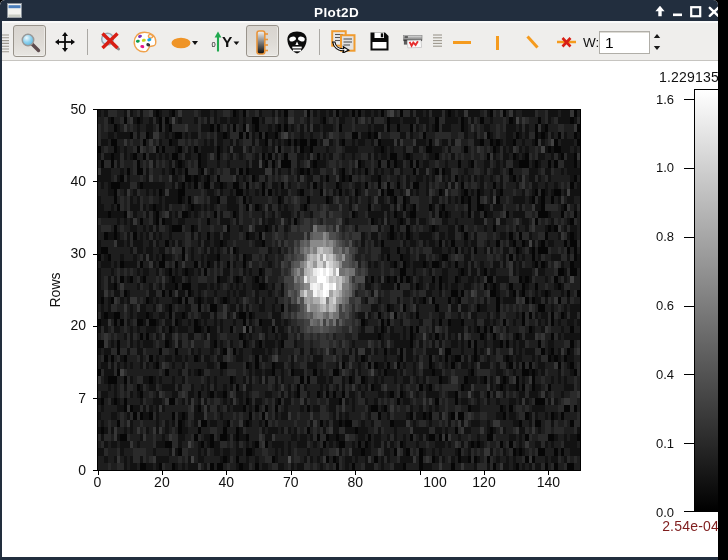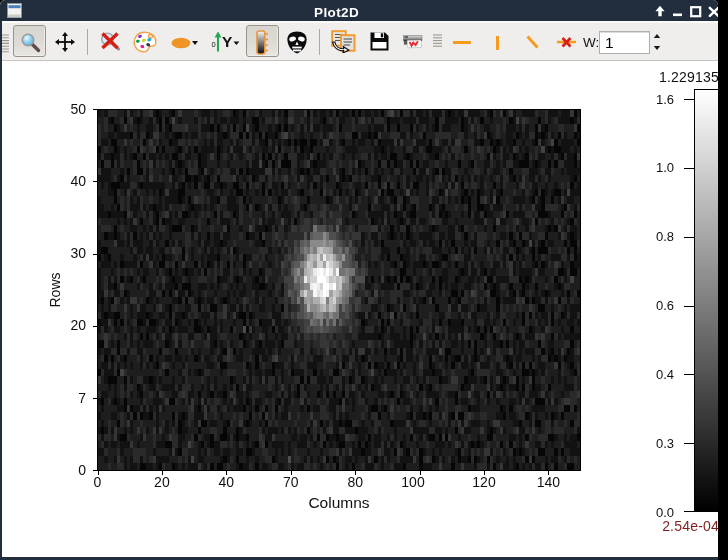--- a/index.html
+++ b/index.html
@@ -250,49 +250,48 @@
 <div class="xlab" style="left:77.5px">0</div>
 <div class="xtick" style="left:161.9px"></div>
 <div class="xlab" style="left:141.9px">20</div>
 <div class="xtick" style="left:226.3px"></div>
 <div class="xlab" style="left:206.3px">40</div>
 <div class="xtick" style="left:290.8px"></div>
 <div class="xlab" style="left:270.8px">70</div>
 <div class="xtick" style="left:355.2px"></div>
 <div class="xlab" style="left:335.2px">80</div>
 <div class="xtick" style="left:419.6px"></div>
-<div class="xlab" style="left:393px">100</div>
+<div class="xlab" style="left:415px">100</div>
 <div class="xtick" style="left:484.0px"></div>
 <div class="xlab" style="left:464.0px">120</div>
 <div class="xtick" style="left:548.4px"></div>
 <div class="xlab" style="left:528.4px">140</div>
 <div class="ytick" style="top:470.3px"></div>
 <div class="ylab" style="top:461.8px">0</div>
 <div class="ytick" style="top:398.0px"></div>
 <div class="ylab" style="top:389.5px">7</div>
 <div class="ytick" style="top:325.8px"></div>
 <div class="ylab" style="top:317.3px">20</div>
 <div class="ytick" style="top:253.5px"></div>
 <div class="ylab" style="top:245.0px">30</div>
 <div class="ytick" style="top:181.3px"></div>
 <div class="ylab" style="top:172.8px">40</div>
 <div class="ytick" style="top:109.0px"></div>
 <div class="ylab" style="top:100.5px">50</div>
 <div class="cbtick" style="top:511.0px"></div>
 <div class="cblab" style="top:504.5px">0.0</div>
 <div class="cbtick" style="top:443.2px"></div>
-<div class="cblab" style="top:435.7px">0.3</div>
+<div class="cblab" style="top:435.7px">0.1</div>
 <div class="cbtick" style="top:374.3px"></div>
 <div class="cblab" style="top:366.8px">0.4</div>
 <div class="cbtick" style="top:305.5px"></div>
 <div class="cblab" style="top:298.0px">0.6</div>
 <div class="cbtick" style="top:236.7px"></div>
 <div class="cblab" style="top:229.2px">0.8</div>
 <div class="cbtick" style="top:167.9px"></div>
 <div class="cblab" style="top:160.4px">1.0</div>
 <div class="cbtick" style="top:99.0px"></div>
 <div class="cblab" style="top:91.5px">1.6</div>
-  <div id="xaxis-title">Columns</div>
   <div id="yaxis-title">Rows</div>
   <div id="cbar"></div>
   <div id="cbmax">1.229135</div>
   <div id="cbmin">2.54e-04</div>
 </div>
 
 </body></html>

